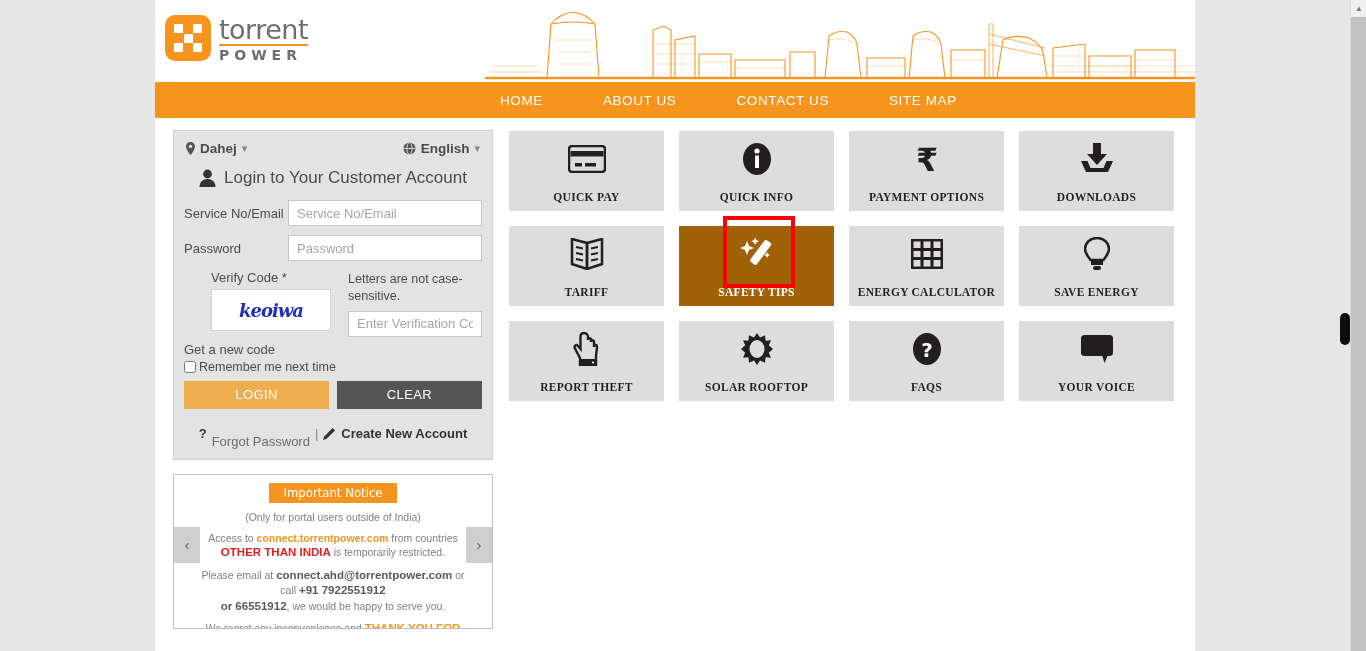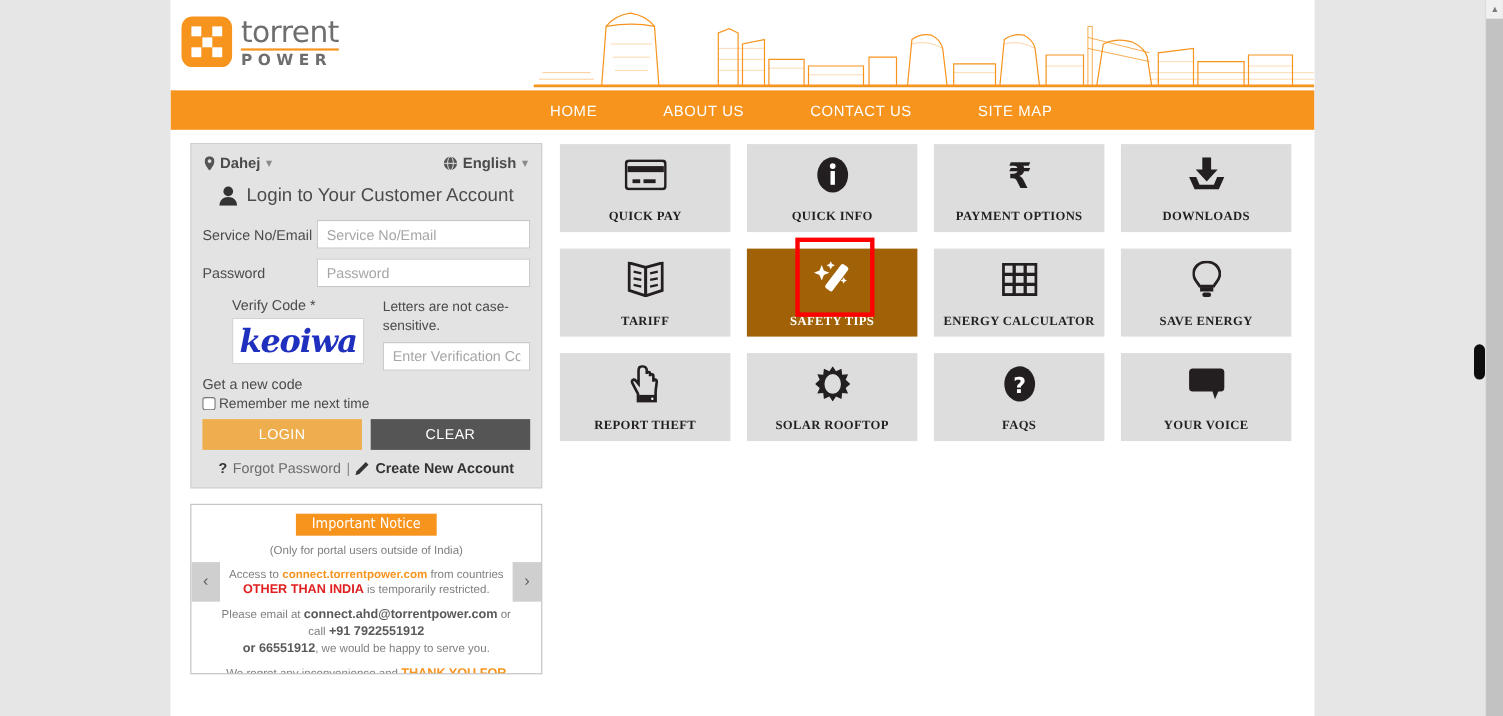--- a/index.html
+++ b/index.html
@@ -131,21 +131,21 @@
   .verify-left { width: 137px; }
   .verify-label { font-size: 13px; color: #4b4b4b; margin-bottom: 4px; }
   .captcha-box {
     width: 120px; height: 42px;
     background: #ffffff;
     border: 1px solid #d2d2d2;
     display: flex; align-items: center; justify-content: center;
   }
   .captcha-text {
     color: #1f2fbe;
-    font-size: 29px;
+    font-size: 18px;
     font-weight: bold;
     font-style: italic;
     font-family: "DejaVu Serif", serif;
     letter-spacing: -1px;
   }
   .verify-right { flex: 1; padding-top: 1px; }
   .hint { font-size: 12.5px; color: #4b4b4b; line-height: 1.35; margin-bottom: 6px; }
 
   .newcode { font-size: 13px; color: #4b4b4b; margin: 5px 0 3px 0; cursor: pointer; }
   .remember { display: flex; align-items: center; gap: 3px; font-size: 12.5px; color: #4b4b4b; margin-bottom: 7px; }
@@ -163,21 +163,21 @@
   }
   .btn-login { background: #EFAE4E; }
   .btn-clear { background: #555555; }
 
   .linkrow {
     display: flex; align-items: center; justify-content: center;
     gap: 5px; margin-top: 9px;
     font-size: 13px;
   }
   .linkrow .q { color: #333; font-weight: bold; }
-  .linkrow .lk1 { color: #6b6b6b; cursor: pointer; }
+  .linkrow .lk1 { color: #6b6b6b; cursor: pointer; margin-top: 16px; }
   .linkrow .sep { color: #8a8a8a; }
   .linkrow .lk2 { color: #333; font-weight: bold; cursor: pointer; }
 
   
   .notice {
     margin-top: 14px;
     width: 320px; height: 155px;
     border: 1px solid #bfbfbf;
     background: #ffffff;
     position: relative;

